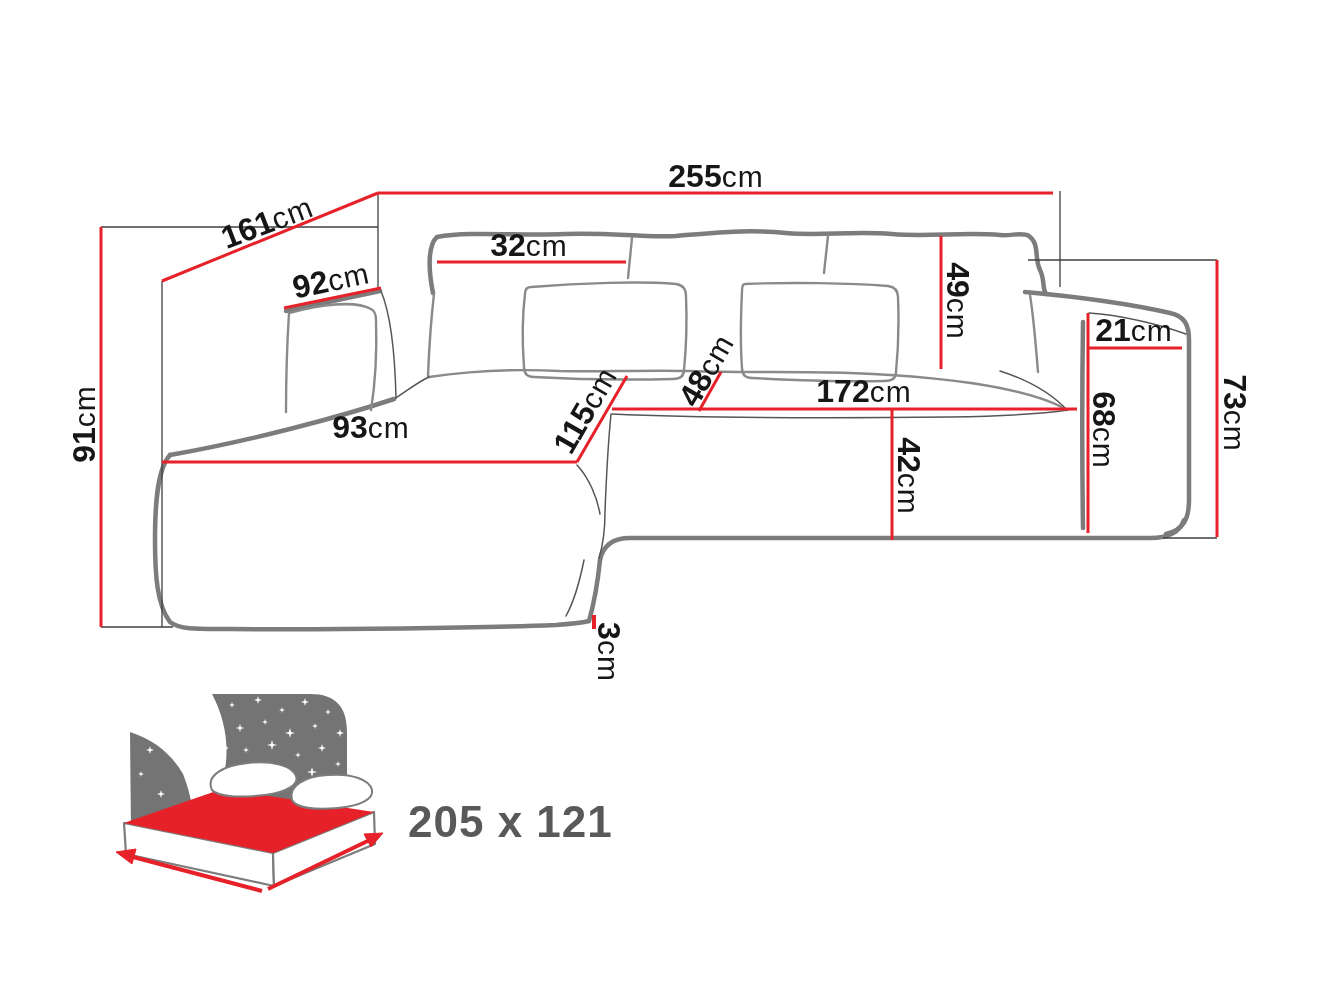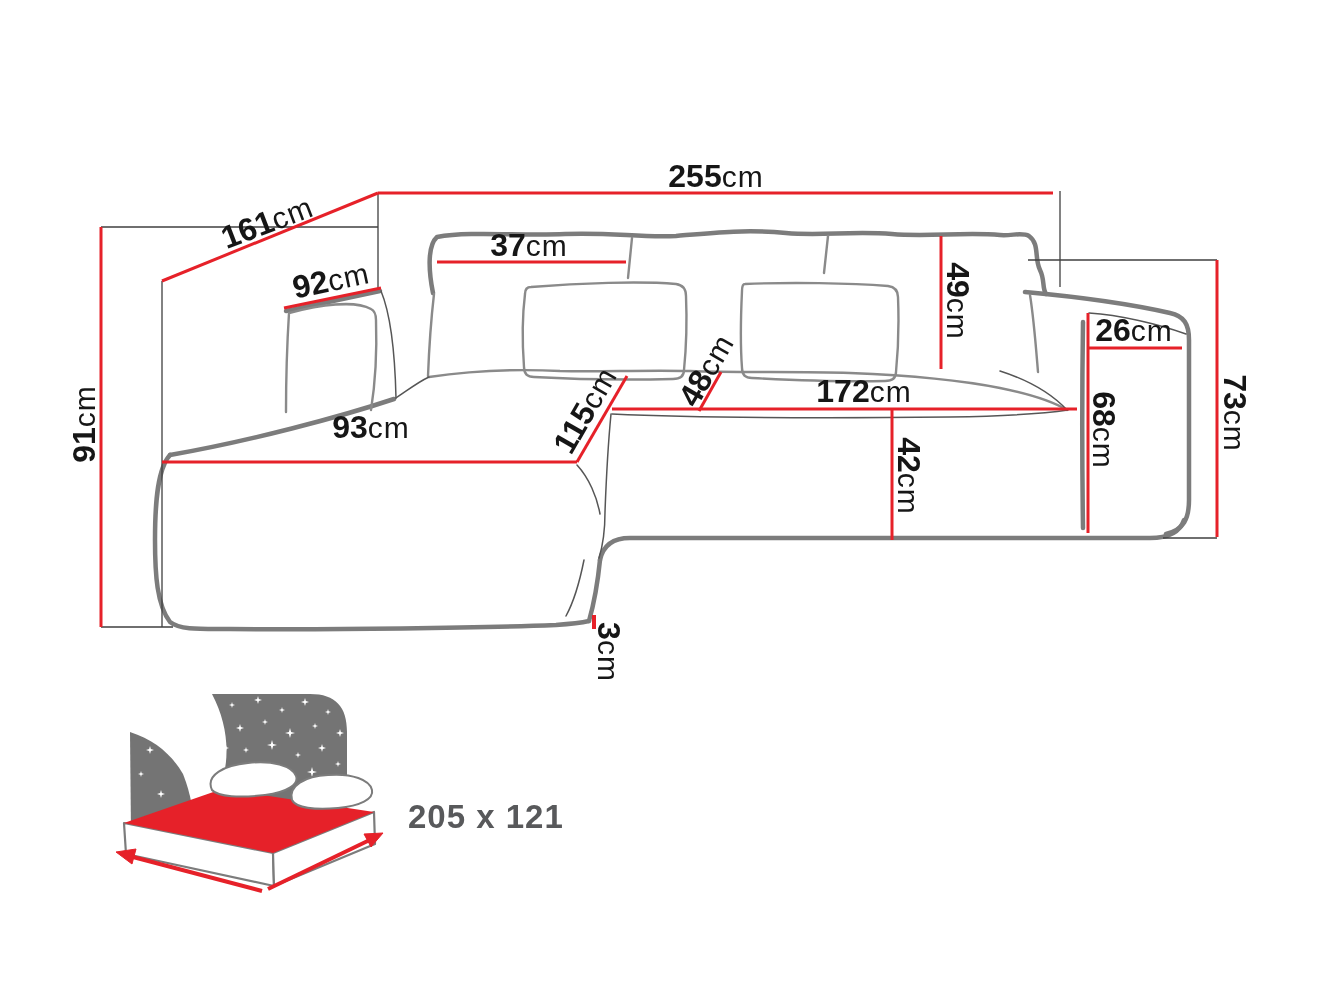--- a/index.html
+++ b/index.html
@@ -22,21 +22,21 @@
   .lab-115{left:585px;top:410px;--r:-60deg;}
   .lab-48 {left:706px;top:370px;--r:-60deg;}
   .lab-135{left:864px;top:391px;}
   .lab-42 {left:909px;top:476px;--r:90deg;}
   .lab-26 {left:1134px;top:330px;}
   .lab-68 {left:1104px;top:430px;--r:90deg;}
   .lab-73 {left:1235px;top:413px;--r:90deg;}
   .lab-3  {left:609px;top:652px;--r:90deg;}
   
   .bed-size{position:absolute;left:408px;top:800px;color:#58595b;
-            font-size:33px;font-weight:700;letter-spacing:1px;line-height:1;}
+            font-size:44px;font-weight:700;letter-spacing:1px;line-height:1;}
 </style>
 </head>
 <body>
 
 <div id="canvas">
 
   <svg width="1328" height="996" viewBox="0 0 1328 996">
     <defs>
       <path id="star4" d="M0,-1 L0.22,-0.22 L1,0 L0.22,0.22 L0,1 L-0.22,0.22 L-1,0 L-0.22,-0.22 Z" fill="#ffffff"></path>
     </defs>
@@ -187,27 +187,27 @@
         <path d="M268,889 L378,836" fill="none"></path>
         <path d="M116,852 L136,849 L132,864 Z" stroke-width="1"></path>
         <path d="M383,833 L371,847 L364,834 Z" stroke-width="1"></path>
       </g>
     </g>
   </svg>
 
   <div class="dim lab-255"><span class="n">255</span><span class="u">cm</span></div>
   <div class="dim lab-161"><span class="n">161</span><span class="u">cm</span></div>
   <div class="dim lab-92"><span class="n">92</span><span class="u">cm</span></div>
-  <div class="dim lab-66"><span class="n">37</span><span class="u">cm</span></div>
+  <div class="dim lab-66"><span class="n">32</span><span class="u">cm</span></div>
   <div class="dim lab-49"><span class="n">49</span><span class="u">cm</span></div>
   <div class="dim lab-91"><span class="n">91</span><span class="u">cm</span></div>
   <div class="dim lab-93"><span class="n">93</span><span class="u">cm</span></div>
   <div class="dim lab-115"><span class="n">115</span><span class="u">cm</span></div>
   <div class="dim lab-48"><span class="n">48</span><span class="u">cm</span></div>
   <div class="dim lab-135"><span class="n">172</span><span class="u">cm</span></div>
   <div class="dim lab-42"><span class="n">42</span><span class="u">cm</span></div>
-  <div class="dim lab-26"><span class="n">26</span><span class="u">cm</span></div>
+  <div class="dim lab-26"><span class="n">21</span><span class="u">cm</span></div>
   <div class="dim lab-68"><span class="n">68</span><span class="u">cm</span></div>
   <div class="dim lab-73"><span class="n">73</span><span class="u">cm</span></div>
   <div class="dim lab-3"><span class="n">3</span><span class="u">cm</span></div>
 
   <div class="bed-size">205 x 121</div>
 </div>
 
 </body></html>

